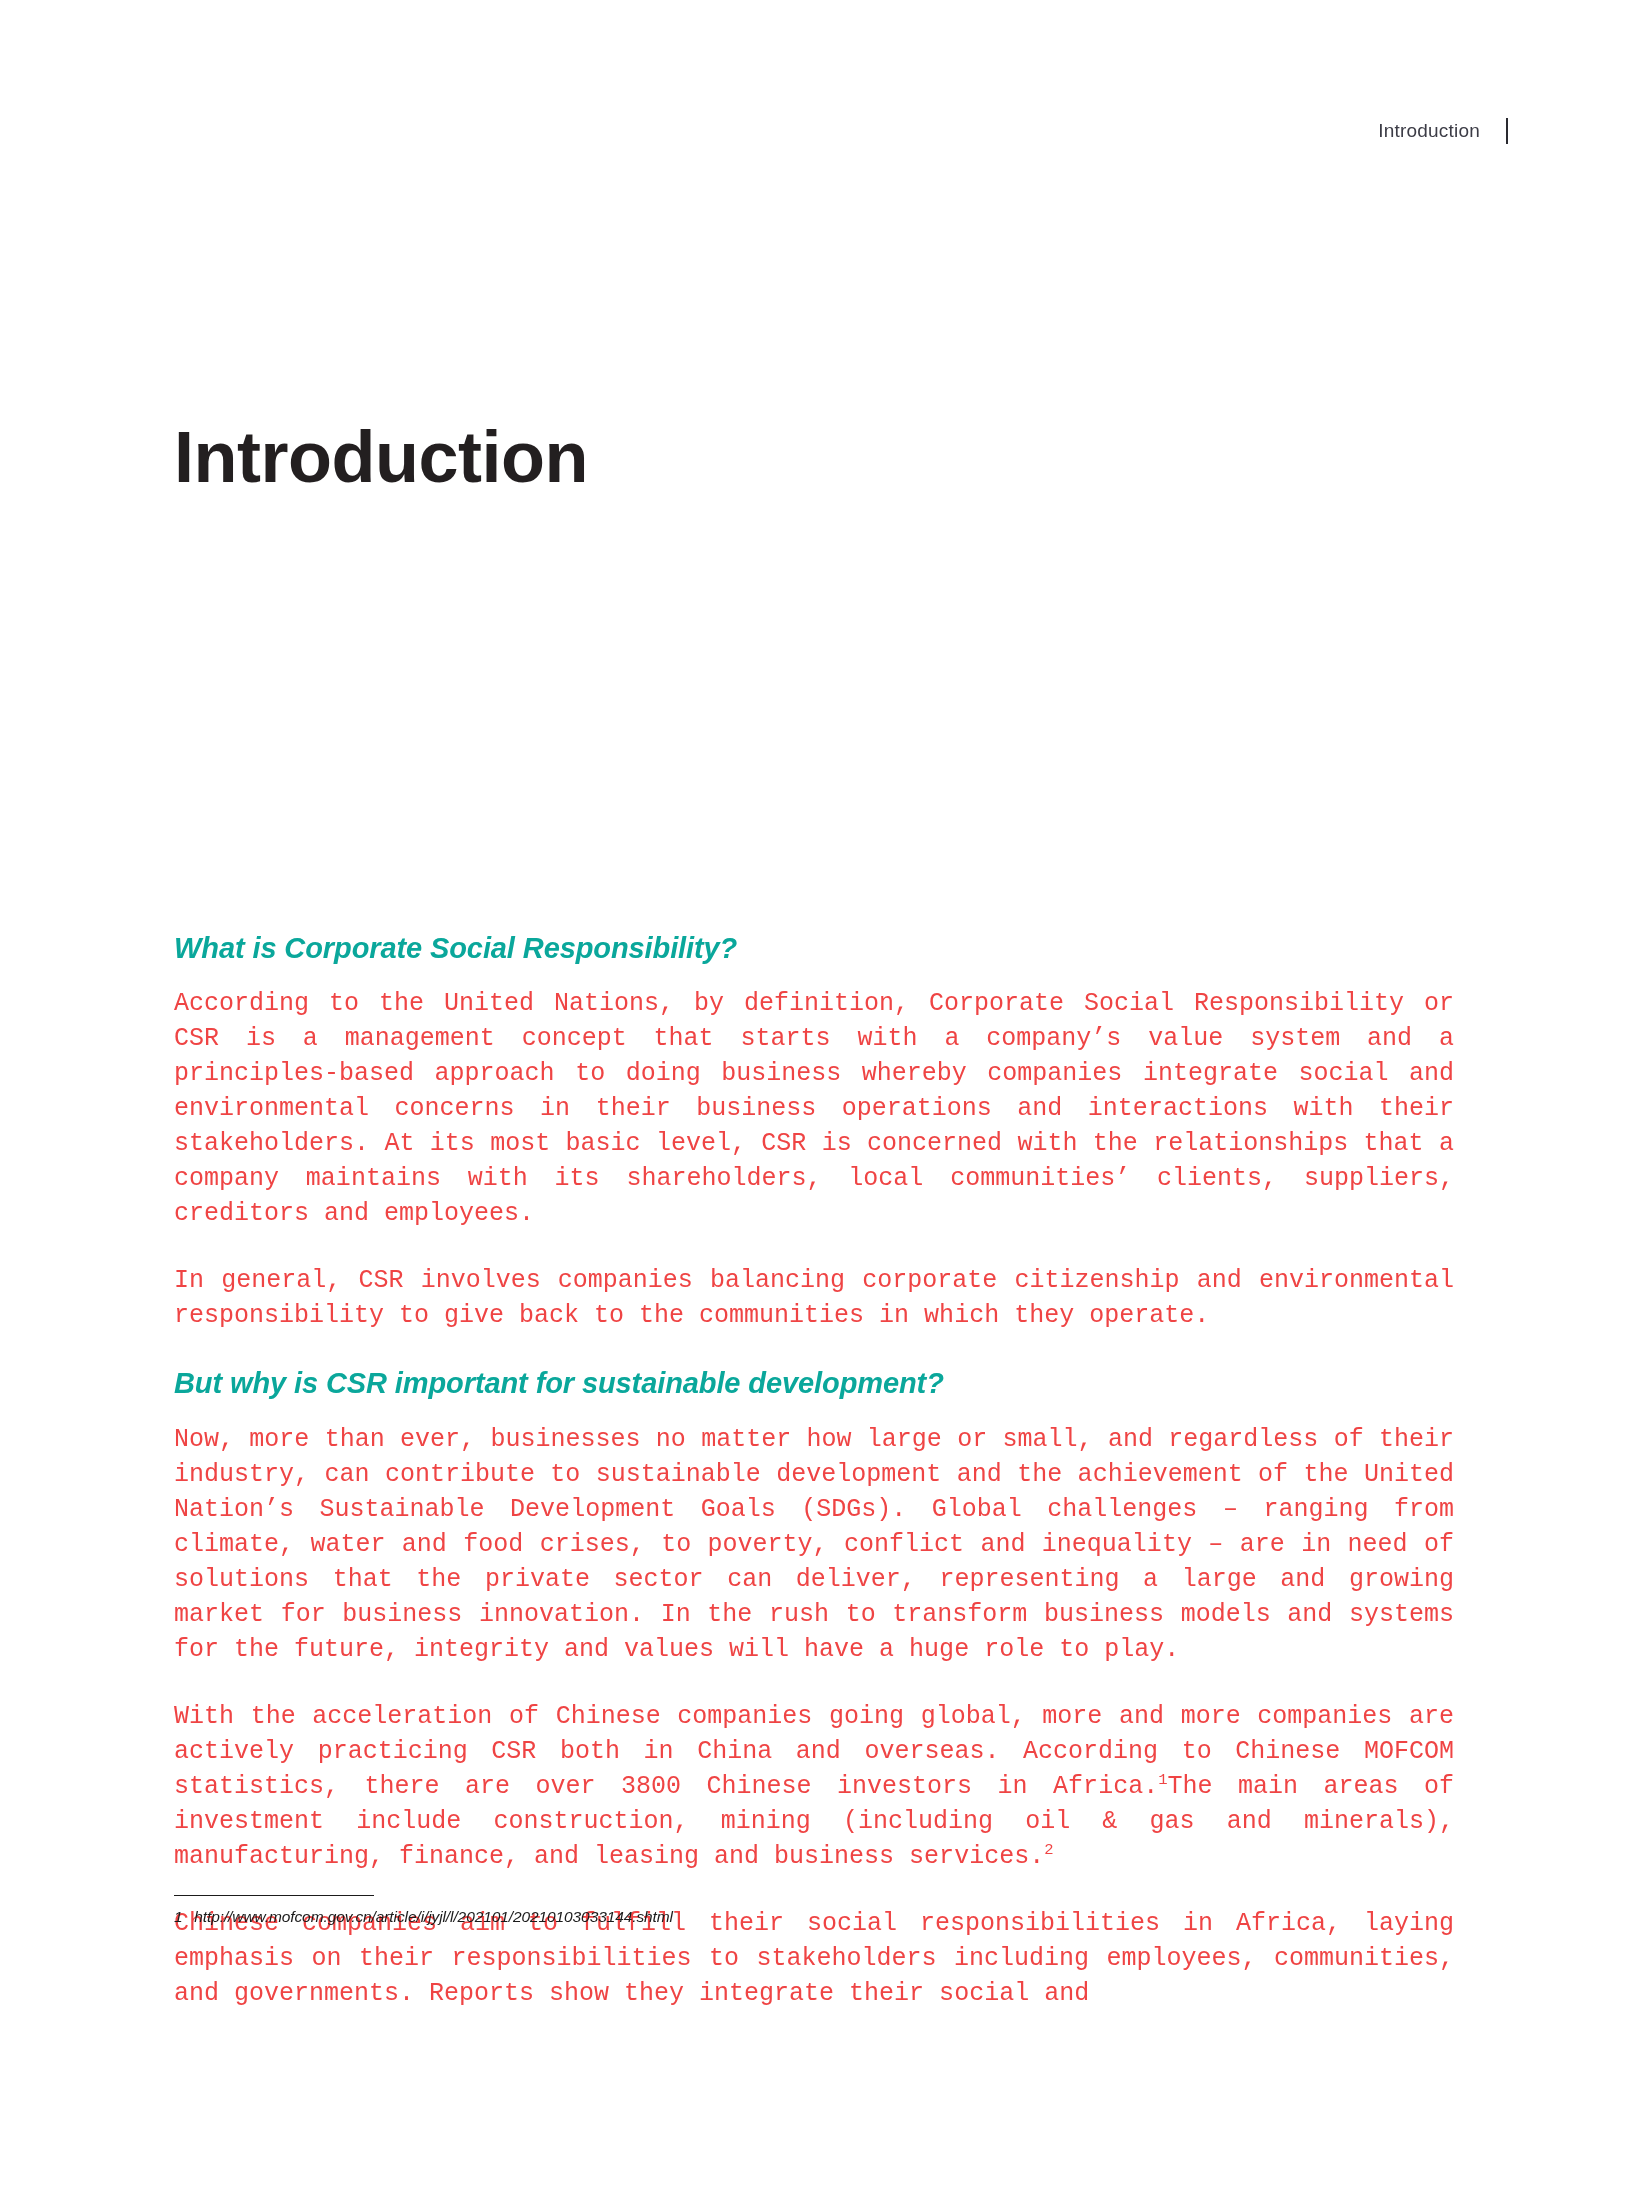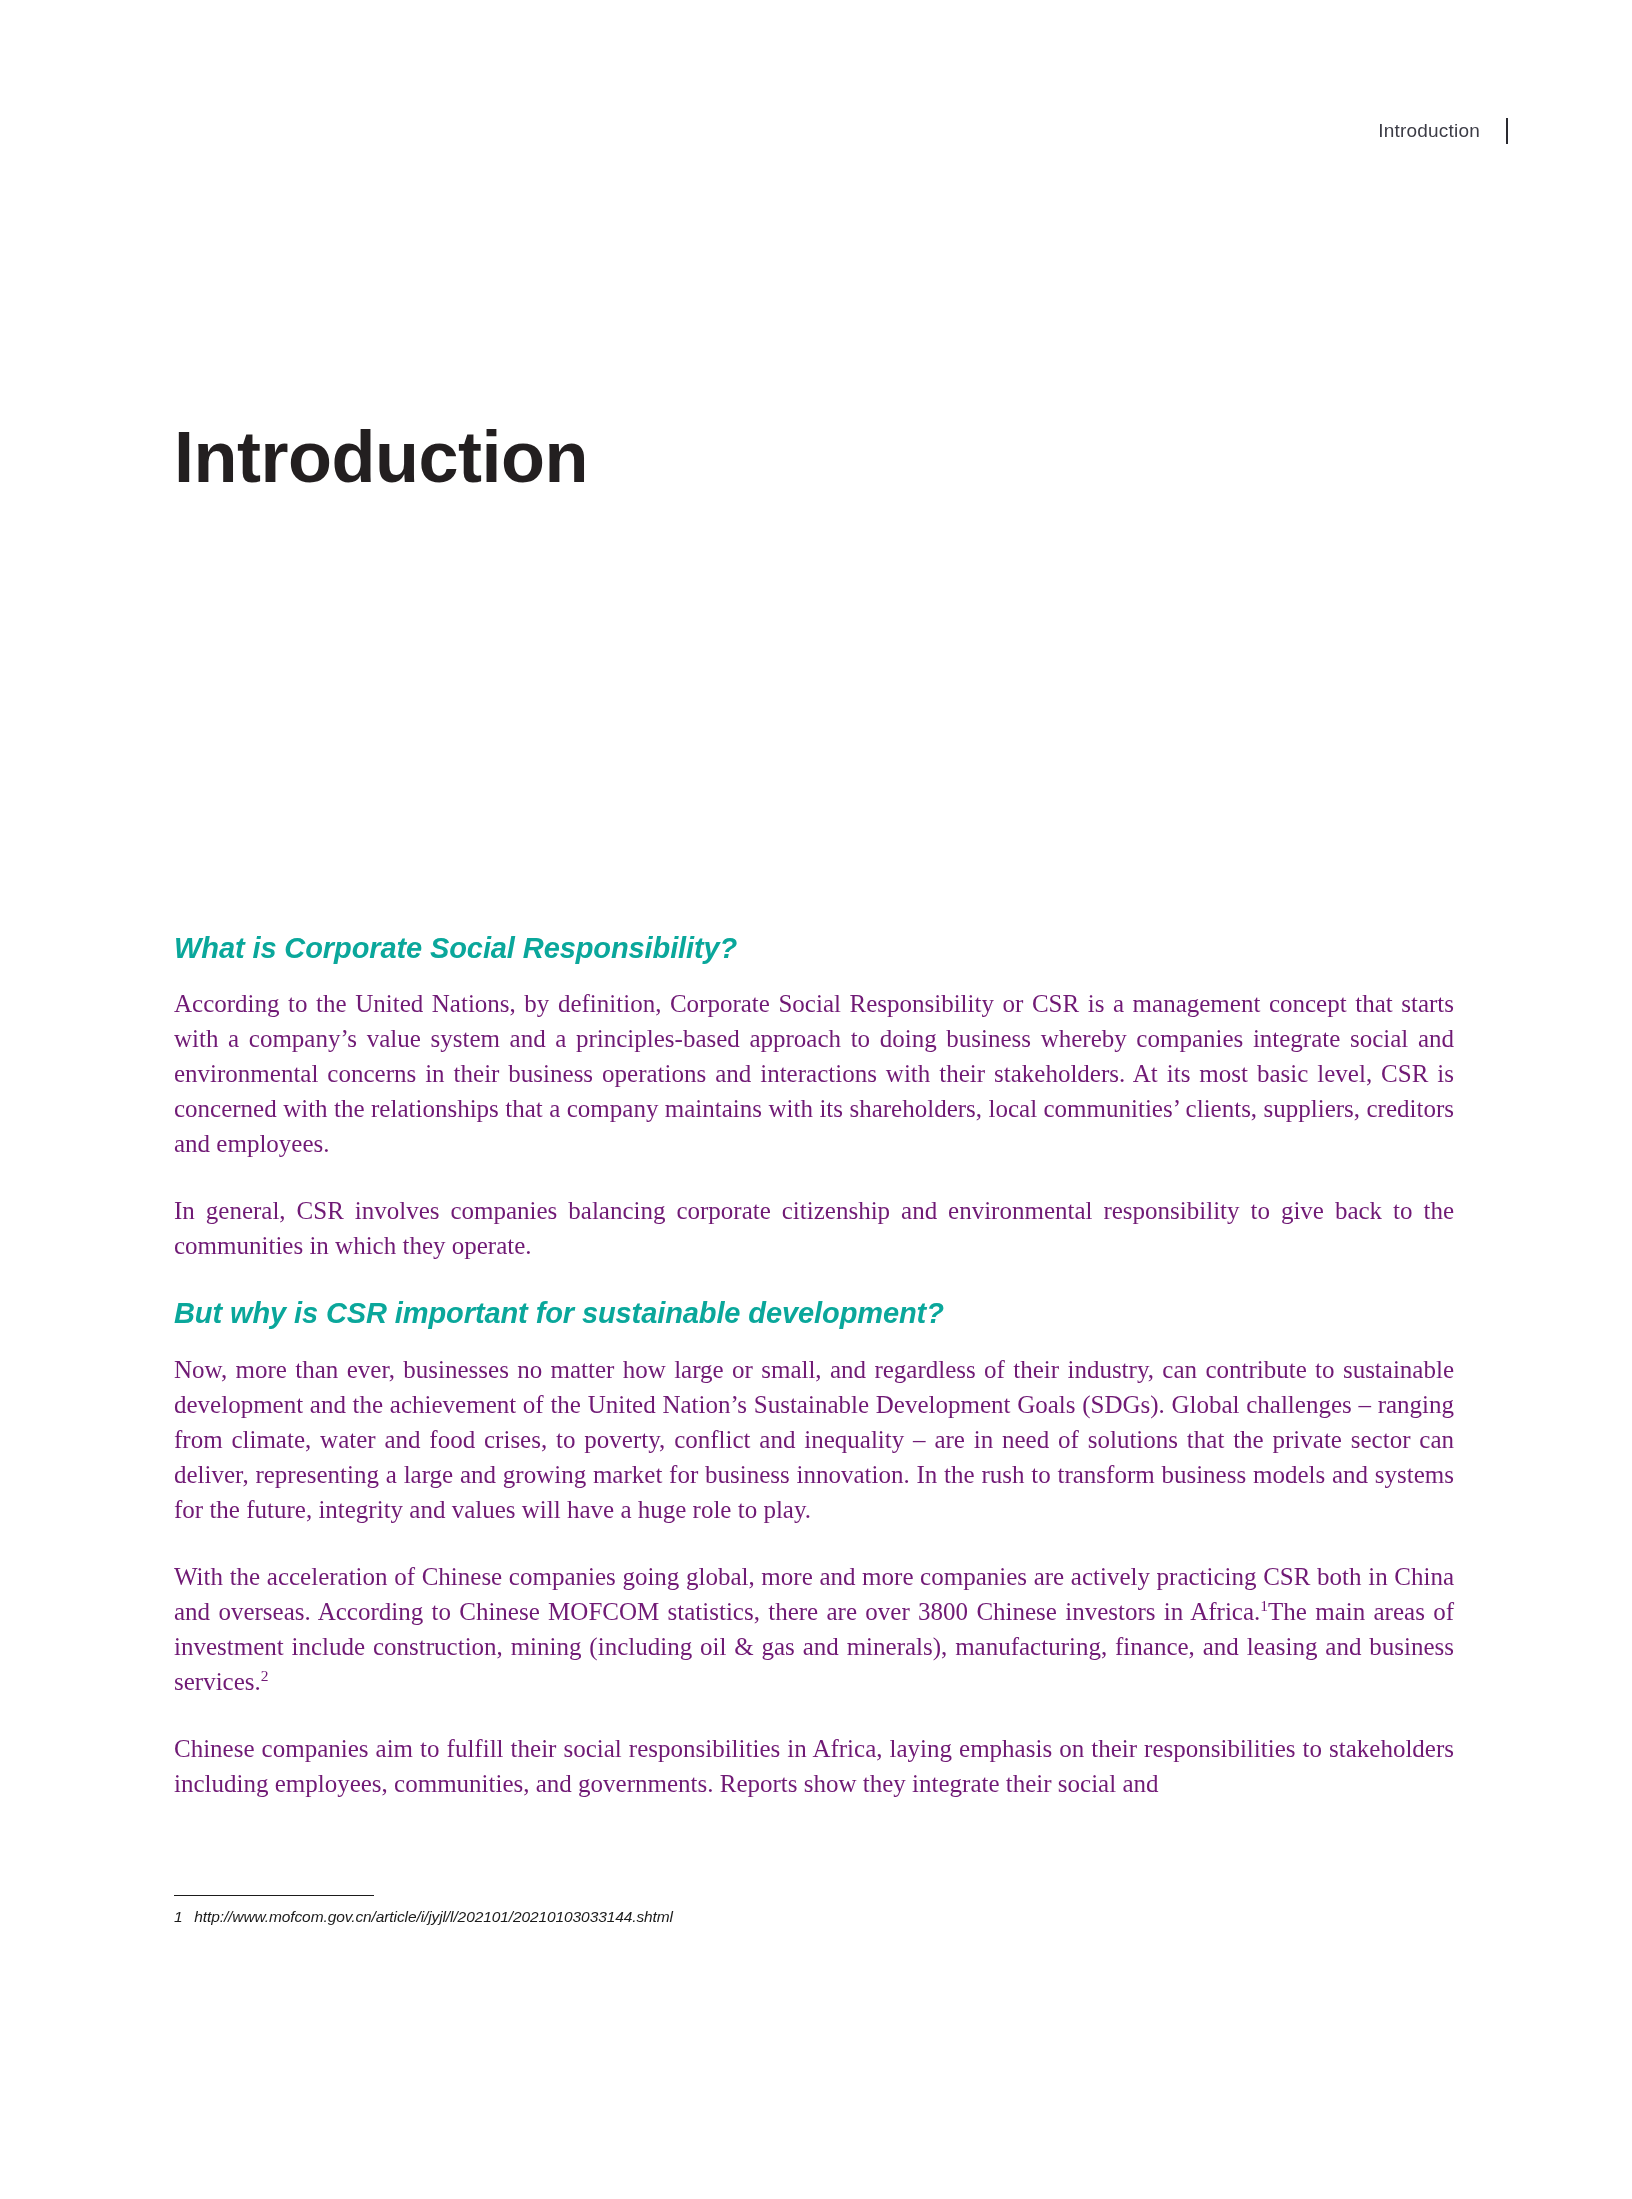--- a/index.html
+++ b/index.html
@@ -68,24 +68,24 @@
     line-height: 1.25;
     color: #0aa79b;
     margin: 0 0 20px 0;
     letter-spacing: -0.1px;
     font-style: italic;
   }
   h2.section-heading.spaced {
   }
 
   p.body-text {
-    font-family: Liberation Serif, serif;
+    font-family: Liberation Mono, monospace;
     font-size: 25px;
     line-height: 35px;
-    color: #701a75;
+    color: #ef4444;
     text-align: justify;
     margin: 0 0 32px 0;
   }
   p.body-text:last-child { margin-bottom: 12px; }
 
   sup.footnote-ref {
     font-size: 0.62em;
     vertical-align: super;
     line-height: 0;
   }

